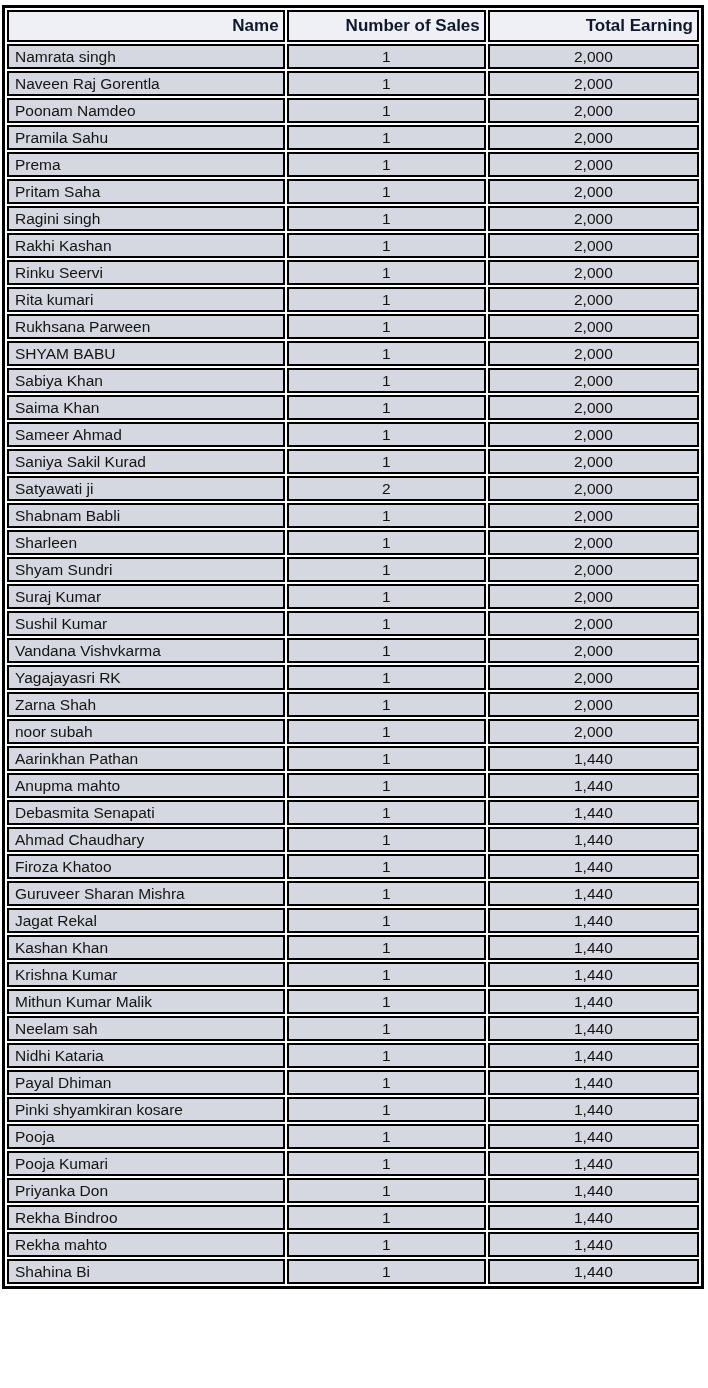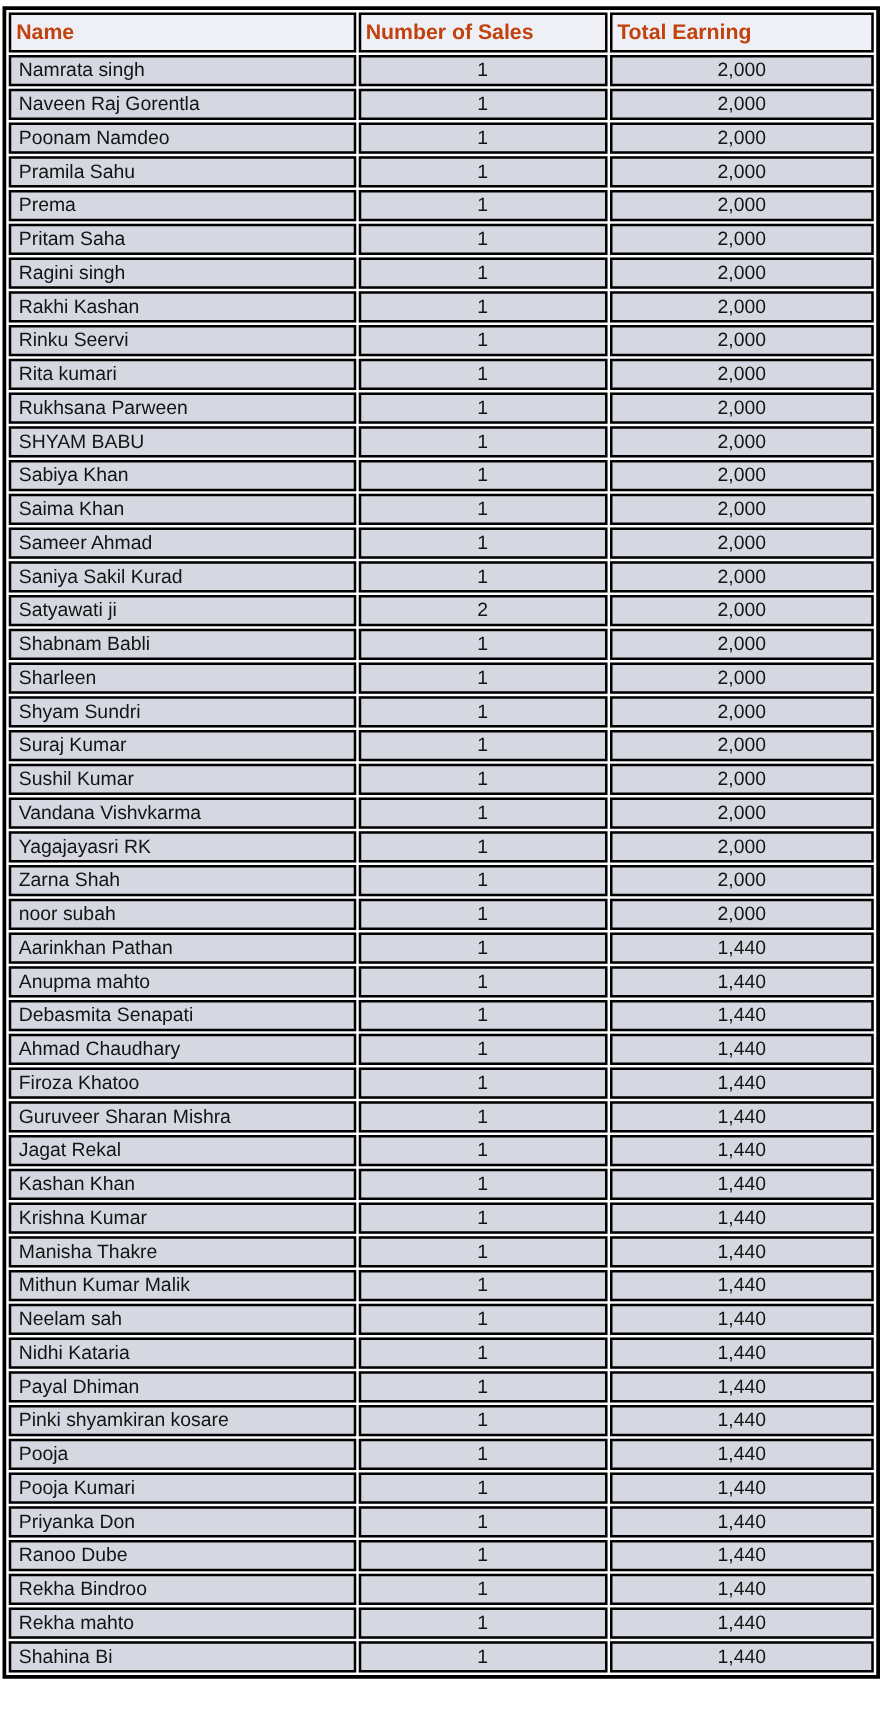--- a/index.html
+++ b/index.html
@@ -22,23 +22,23 @@
     border: 3px solid #000000;
     background: #ffffff;
     width: 702px;
     table-layout: fixed;
   }
   table.sales-table th {
     background: #eef0f5;
     border: 2px solid #000000;
     font-weight: bold;
     font-size: 17px;
-    color: #c2410c;
+    color: #0f172a;
     height: 28px;
-    text-align: left;
+    text-align: right;
     padding: 0 4px;
     overflow: hidden;
     white-space: nowrap;
   }
   table.sales-table td {
     background: #d6d8e1;
     border: 2px solid #000000;
     font-size: 15.5px;
     color: #141414;
     height: 21px;
@@ -240,25 +240,20 @@
           <td class="cell-name">Kashan Khan</td>
           <td class="cell-num">1</td>
           <td class="cell-num">1,440</td>
         </tr>
         <tr>
           <td class="cell-name">Krishna Kumar</td>
           <td class="cell-num">1</td>
           <td class="cell-num">1,440</td>
         </tr>
         <tr>
-          <td class="cell-name">Manisha Thakre</td>
-          <td class="cell-num">1</td>
-          <td class="cell-num">1,440</td>
-        </tr>
-        <tr>
           <td class="cell-name">Mithun Kumar Malik</td>
           <td class="cell-num">1</td>
           <td class="cell-num">1,440</td>
         </tr>
         <tr>
           <td class="cell-name">Neelam sah</td>
           <td class="cell-num">1</td>
           <td class="cell-num">1,440</td>
         </tr>
         <tr>
@@ -281,25 +276,20 @@
           <td class="cell-num">1</td>
           <td class="cell-num">1,440</td>
         </tr>
         <tr>
           <td class="cell-name">Pooja Kumari</td>
           <td class="cell-num">1</td>
           <td class="cell-num">1,440</td>
         </tr>
         <tr>
           <td class="cell-name">Priyanka Don</td>
-          <td class="cell-num">1</td>
-          <td class="cell-num">1,440</td>
-        </tr>
-        <tr>
-          <td class="cell-name">Ranoo Dube</td>
           <td class="cell-num">1</td>
           <td class="cell-num">1,440</td>
         </tr>
         <tr>
           <td class="cell-name">Rekha Bindroo</td>
           <td class="cell-num">1</td>
           <td class="cell-num">1,440</td>
         </tr>
         <tr>
           <td class="cell-name">Rekha mahto</td>

